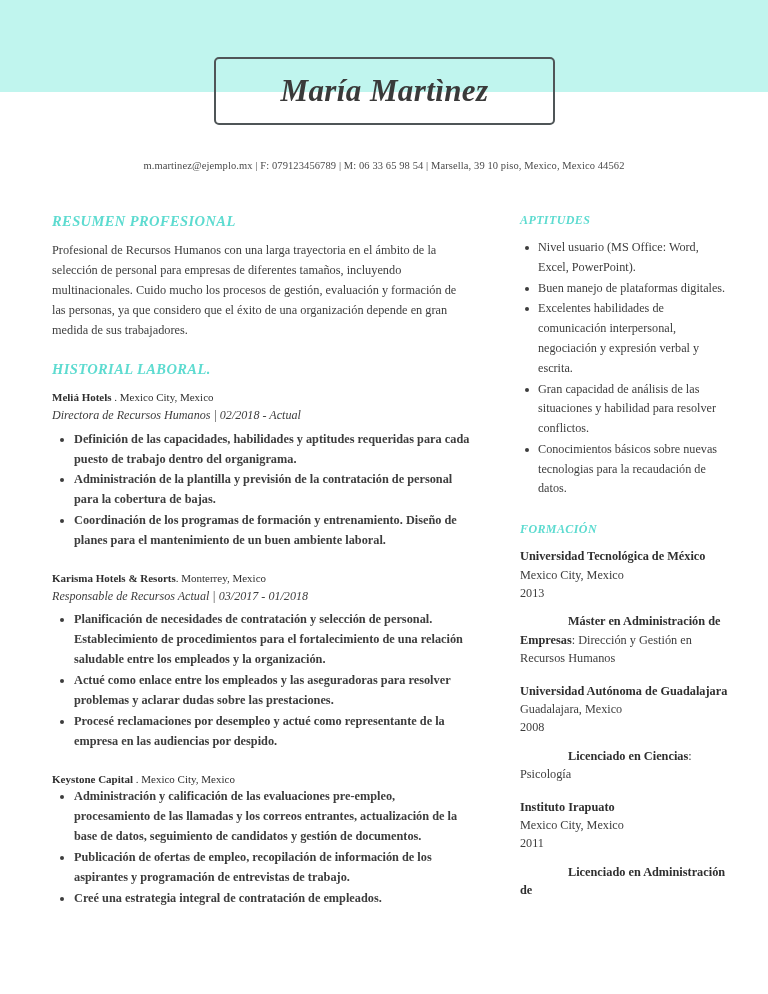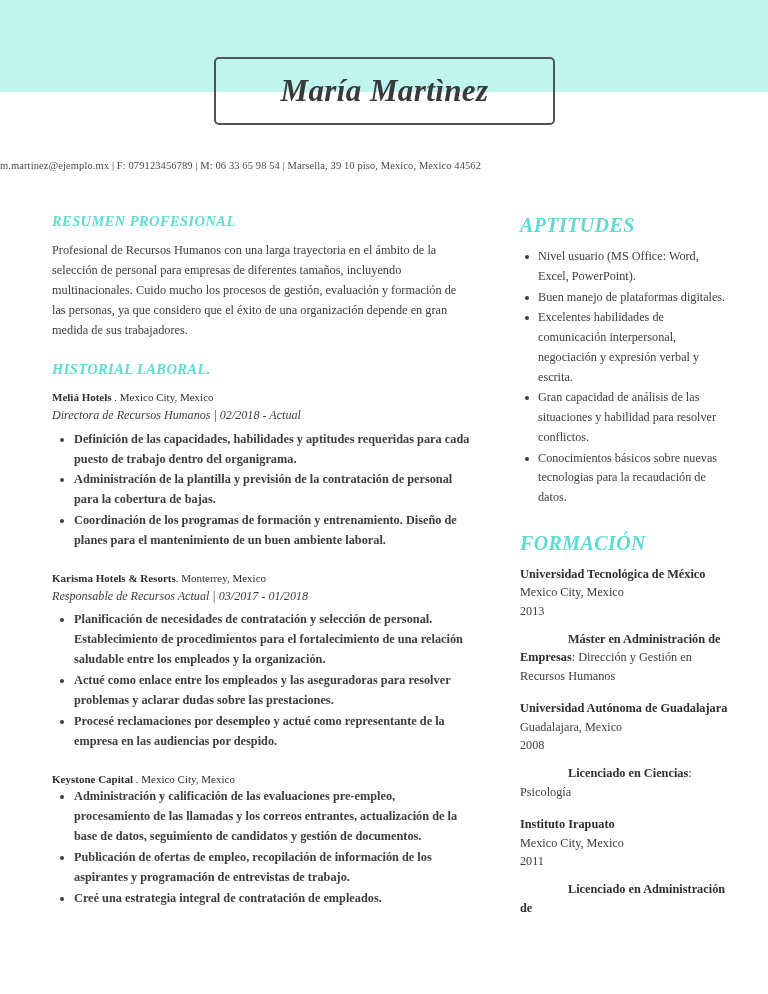--- a/index.html
+++ b/index.html
@@ -58,21 +58,21 @@
     line-height: 1;
     padding-bottom: 2px;
   }
 
   
   .contact {
     position: absolute;
     left: 0;
     top: 160px;
     width: 768px;
-    text-align: left;
+    text-align: center;
     font-size: 10.5px;
     color: #4a4a4a;
     letter-spacing: 0.1px;
   }
 
   
   .col-left {
     position: absolute;
     left: 52px;
     top: 214px;
@@ -88,21 +88,21 @@
   .section-head {
     color: #5ddbd0;
     font-weight: bold;
     font-style: italic;
     font-size: 14.5px;
     letter-spacing: 0.4px;
     margin: 0 0 11px 0;
     line-height: 1.1;
   }
   .col-right .section-head {
-    font-size: 20px;
+    font-size: 12px;
     font-style: italic;
   }
 
   .summary {
     font-size: 12.3px;
     line-height: 1.62;
     color: #3d3d3d;
     margin: 0 0 22px 0;
     text-align: left;
   }

